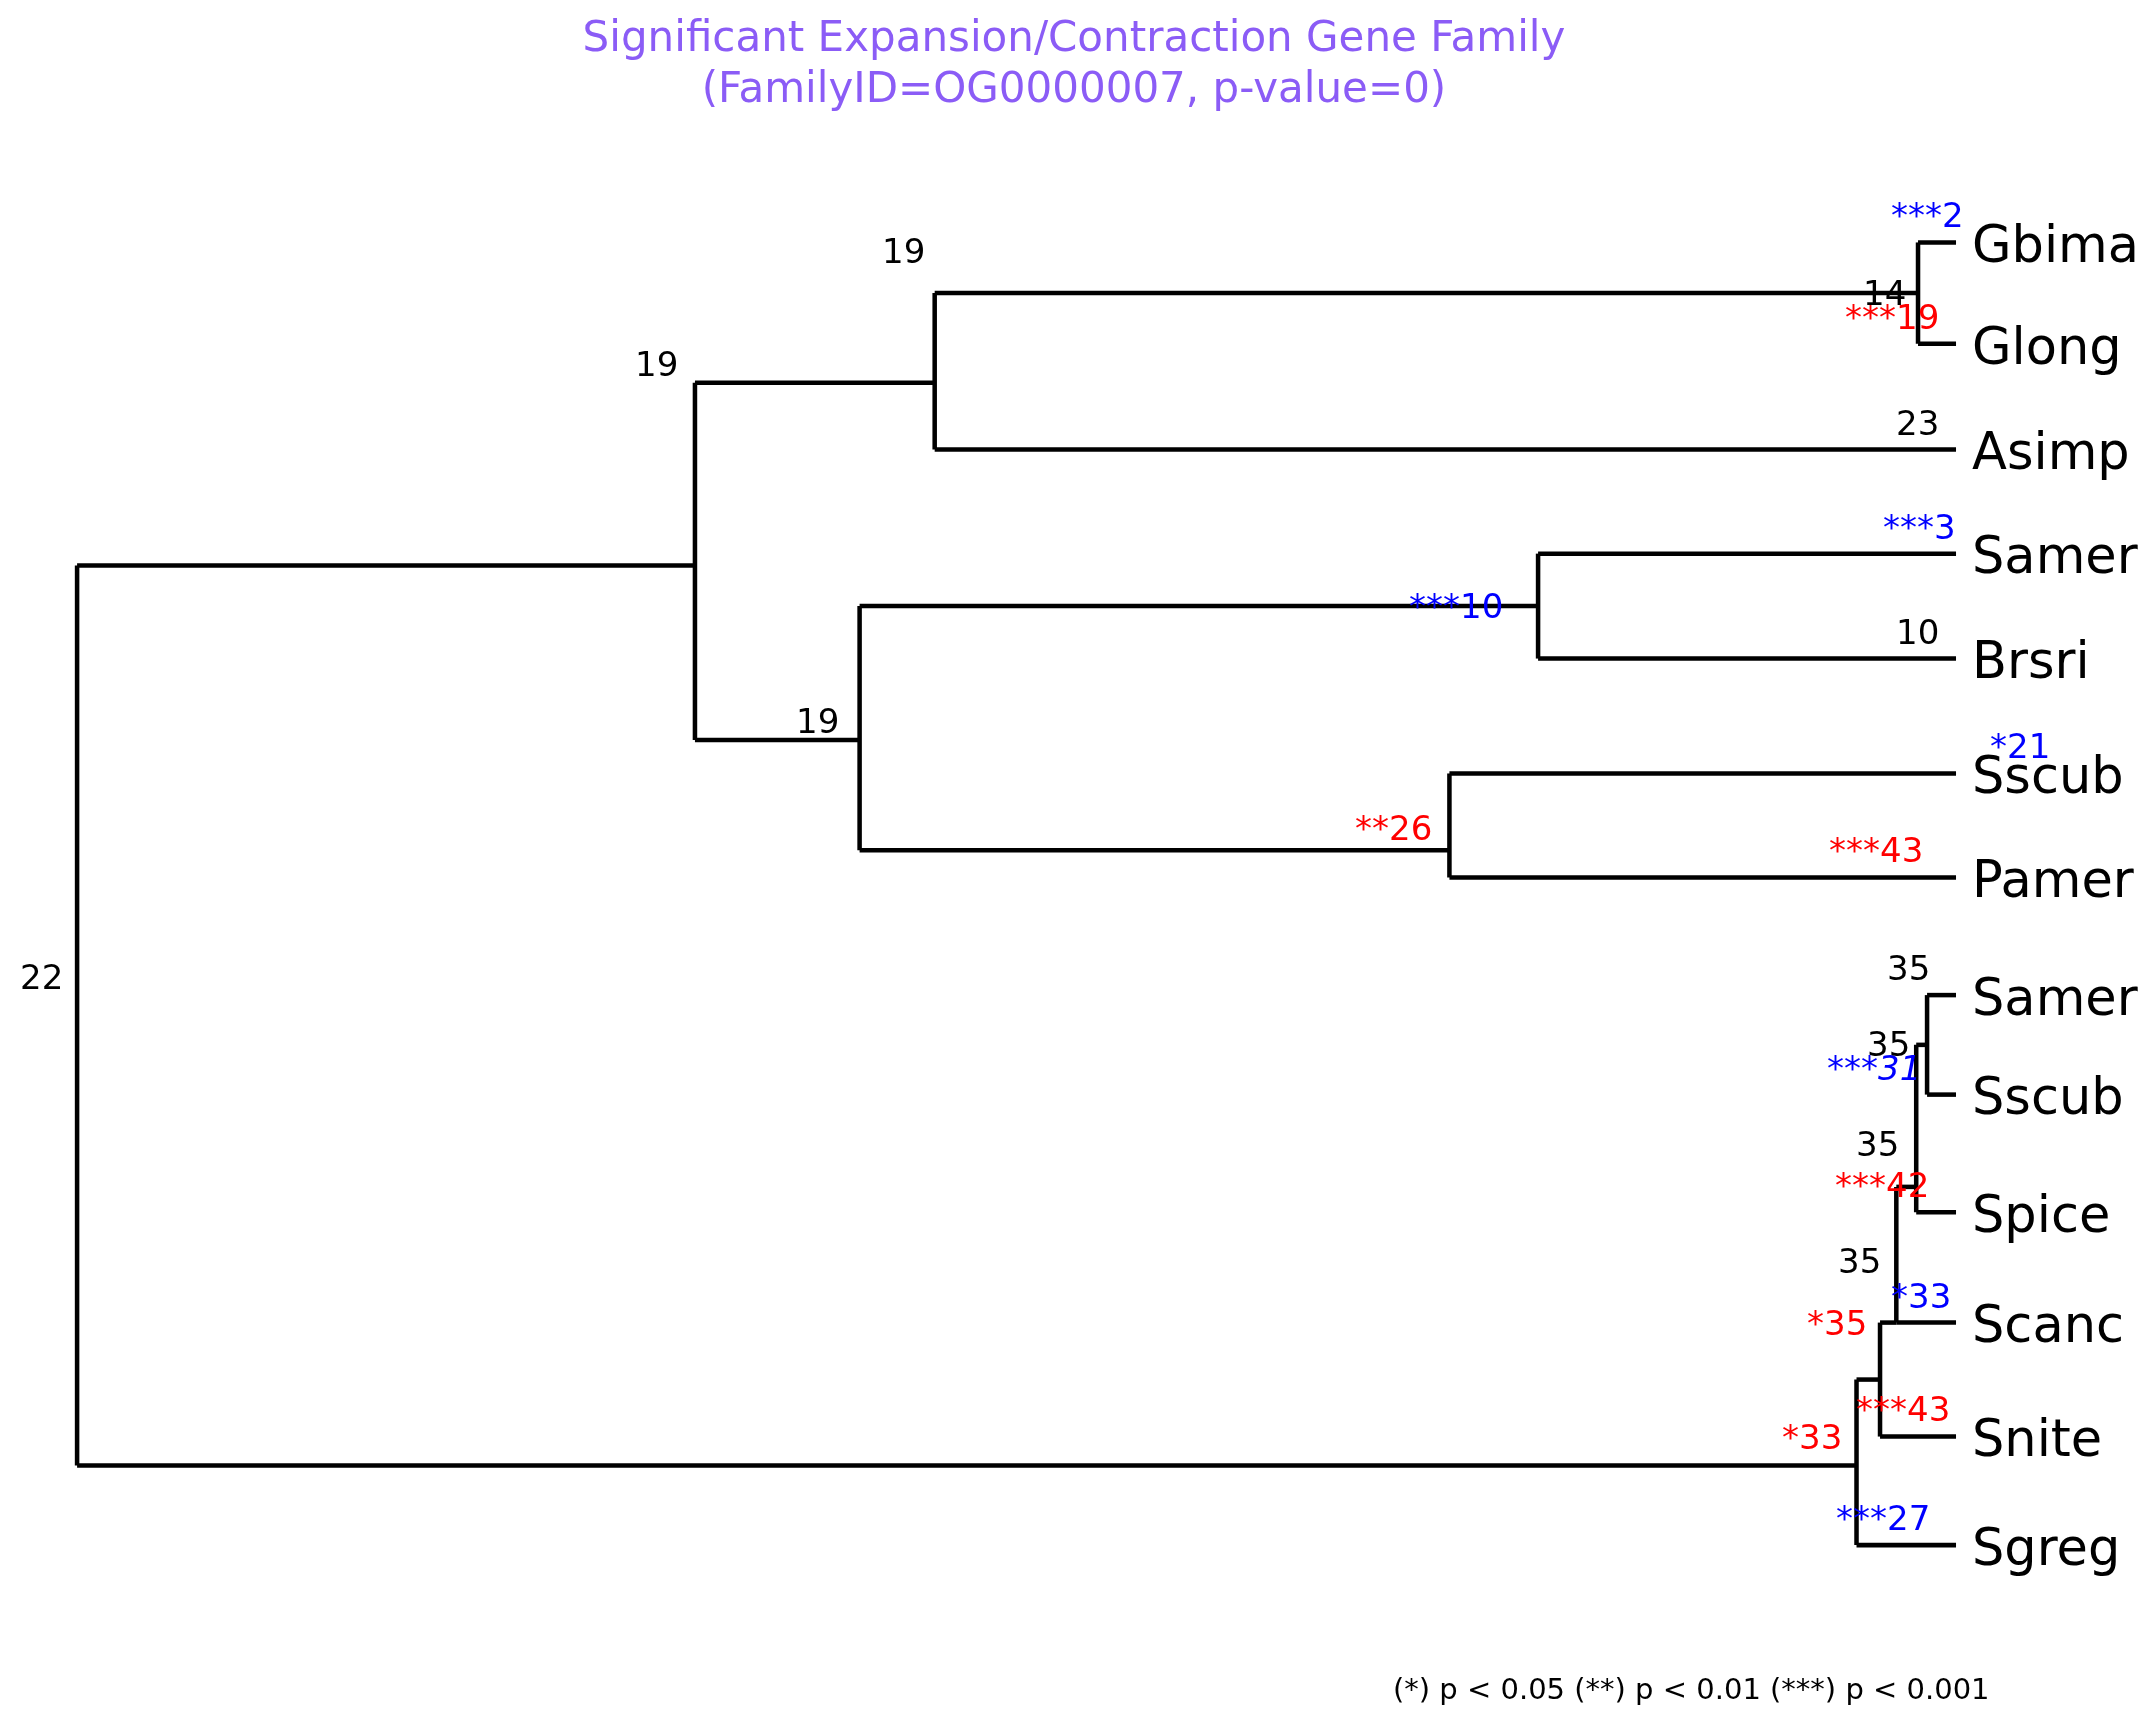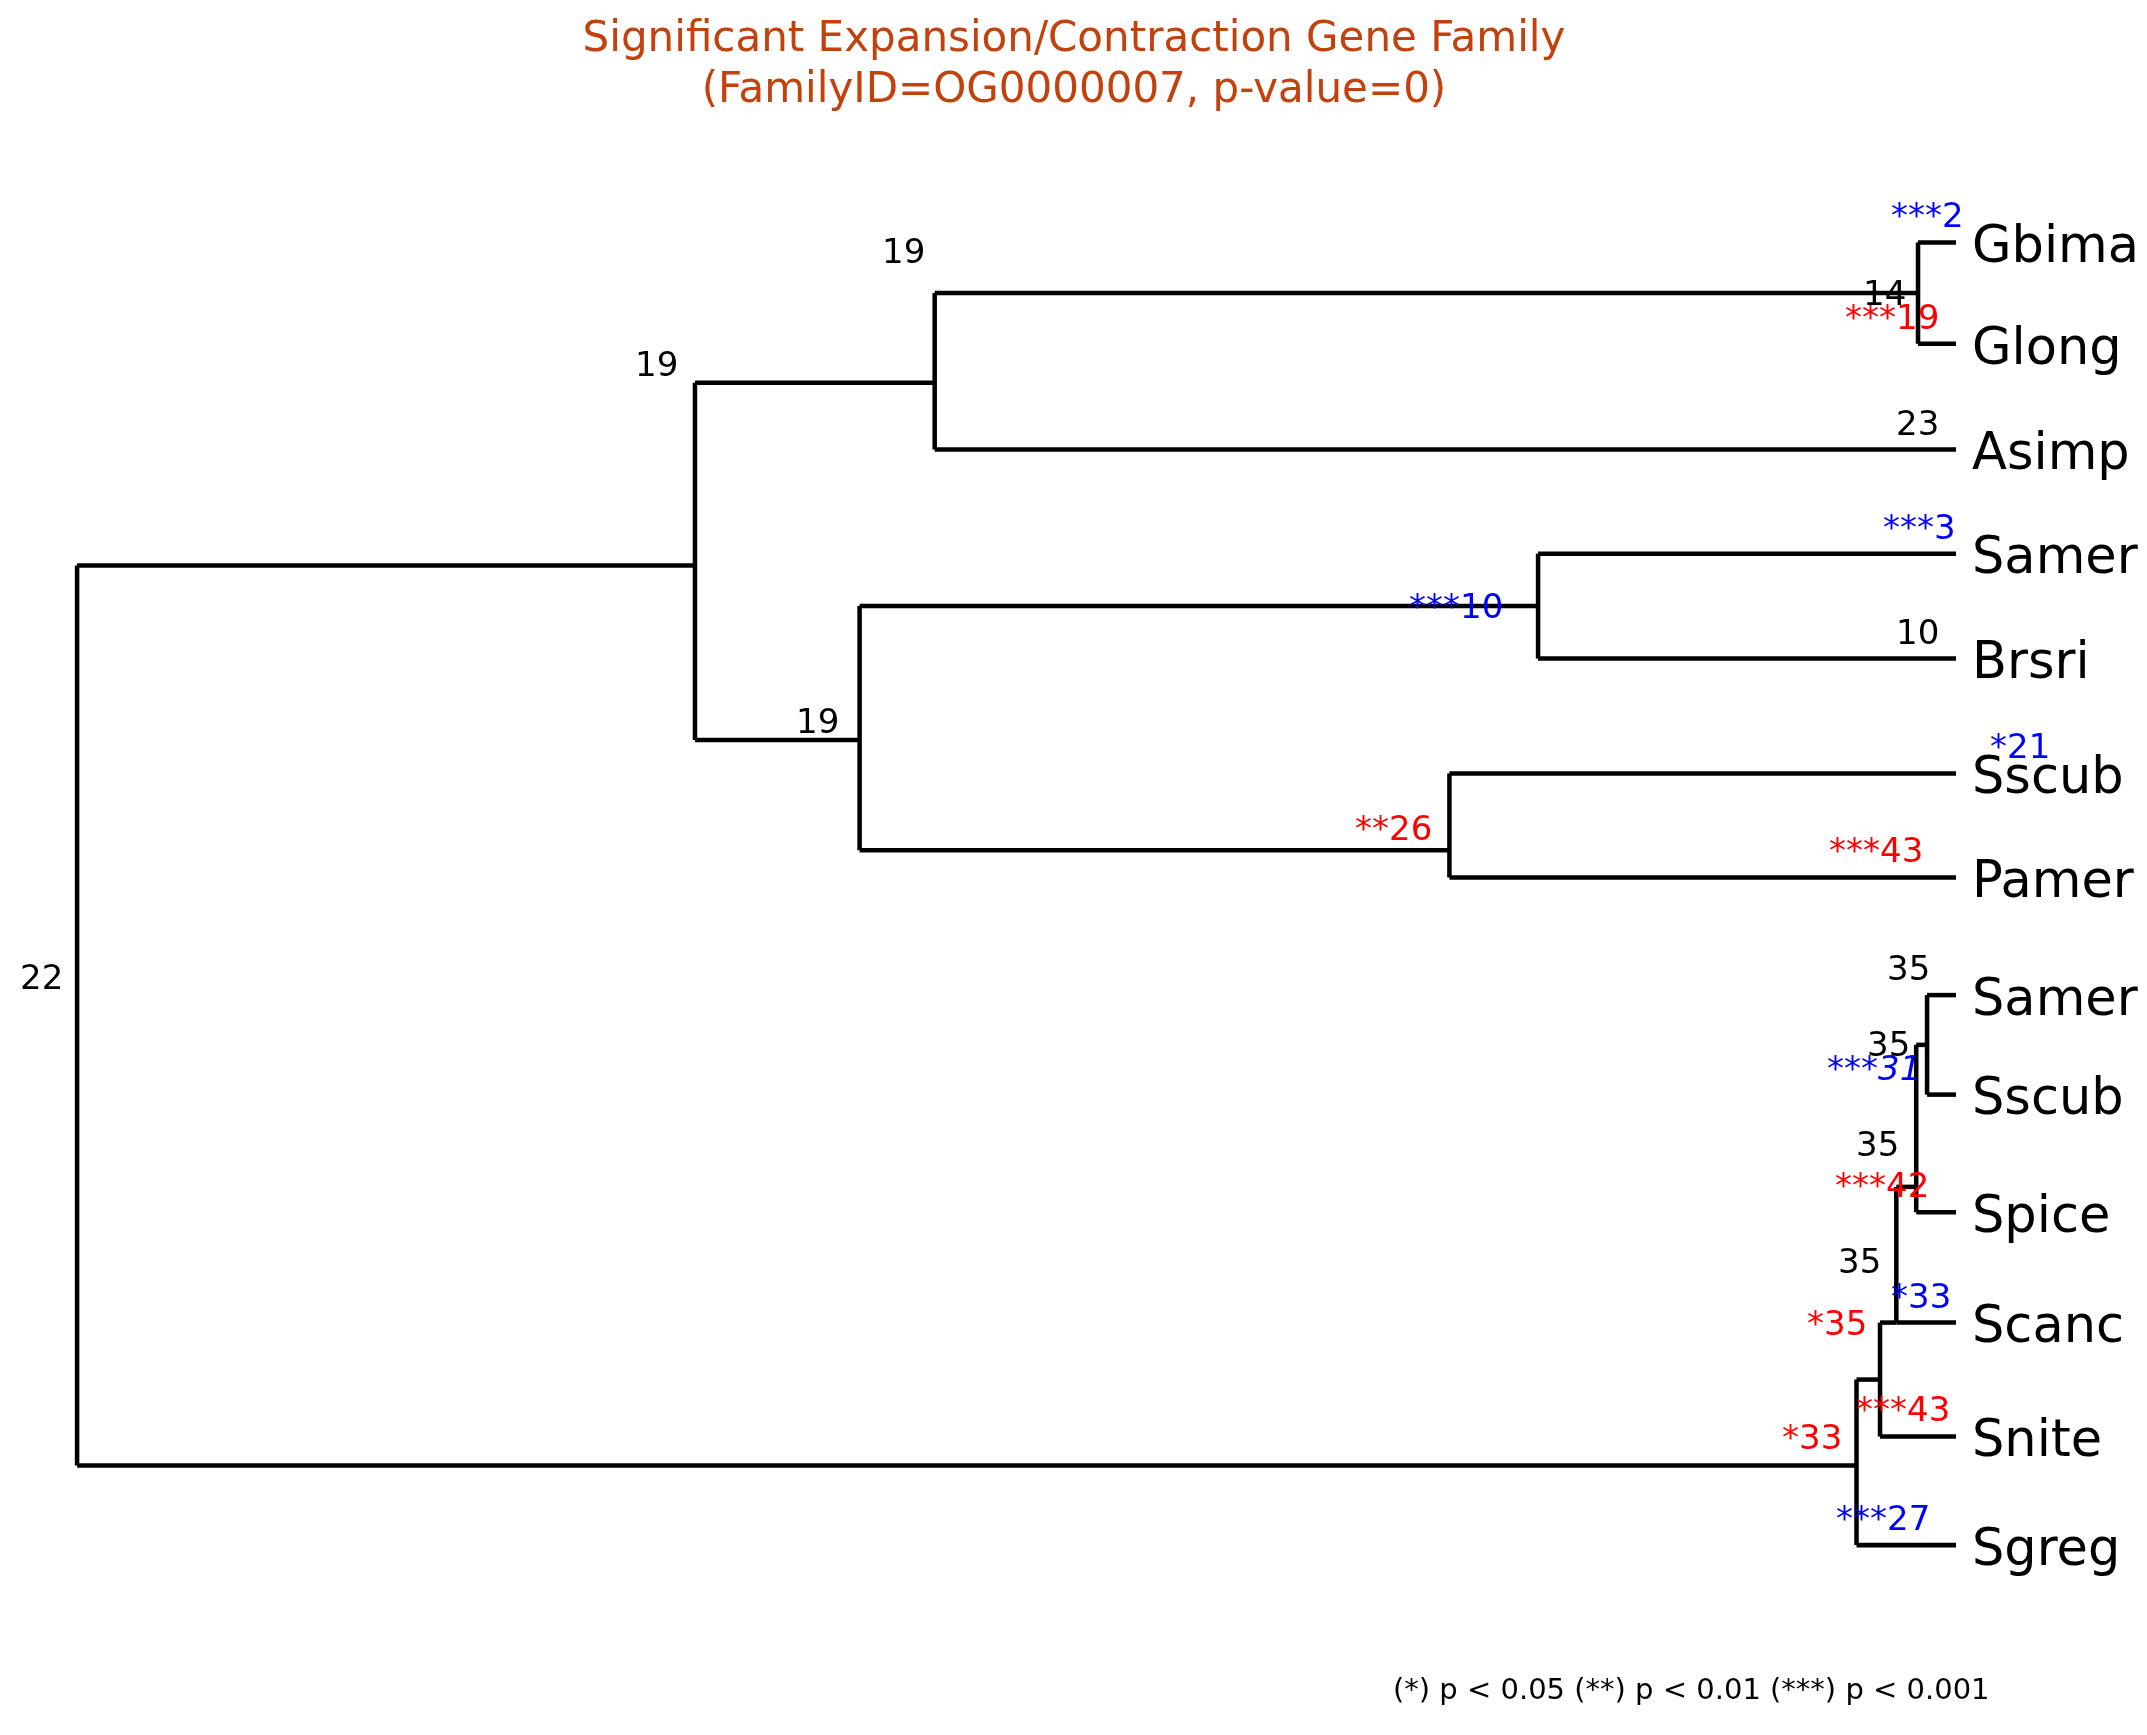--- a/index.html
+++ b/index.html
@@ -1,18 +1,18 @@
 <!DOCTYPE html>
 <html style="font-size:14.5px"><head>
 <meta charset="utf-8">
 <style>
   html,body{margin:0;padding:0;background:#fff;}
   body{width:2148px;height:1736px;position:relative;font-family:"DejaVu Sans","Liberation Sans",sans-serif;}
   #root-canvas{position:absolute;inset:0;width:2148px;height:1736px;}
-  .title{position:absolute;left:0;top:11px;width:2148px;text-align:center;font-size:42px;color:#c2410c;line-height:1.22;white-space:pre-line;}
+  .title{position:absolute;left:0;top:11px;width:2148px;text-align:center;font-size:42px;color:#8b5cf6;line-height:1.22;white-space:pre-line;}
   .tip-label{position:absolute;font-size:51px;color:#000;white-space:nowrap;}
   .node-num{position:absolute;font-size:34px;white-space:nowrap;}
   .node-num.black{color:#000;}
   .node-num.blue{color:#0000ff;}
   .node-num.red{color:#ff0000;}
   .legend{position:absolute;font-size:29px;color:#000;white-space:nowrap;text-align:right;}
   svg line{stroke:#000;stroke-width:5;}
 </style>
 </head>
 <body>

